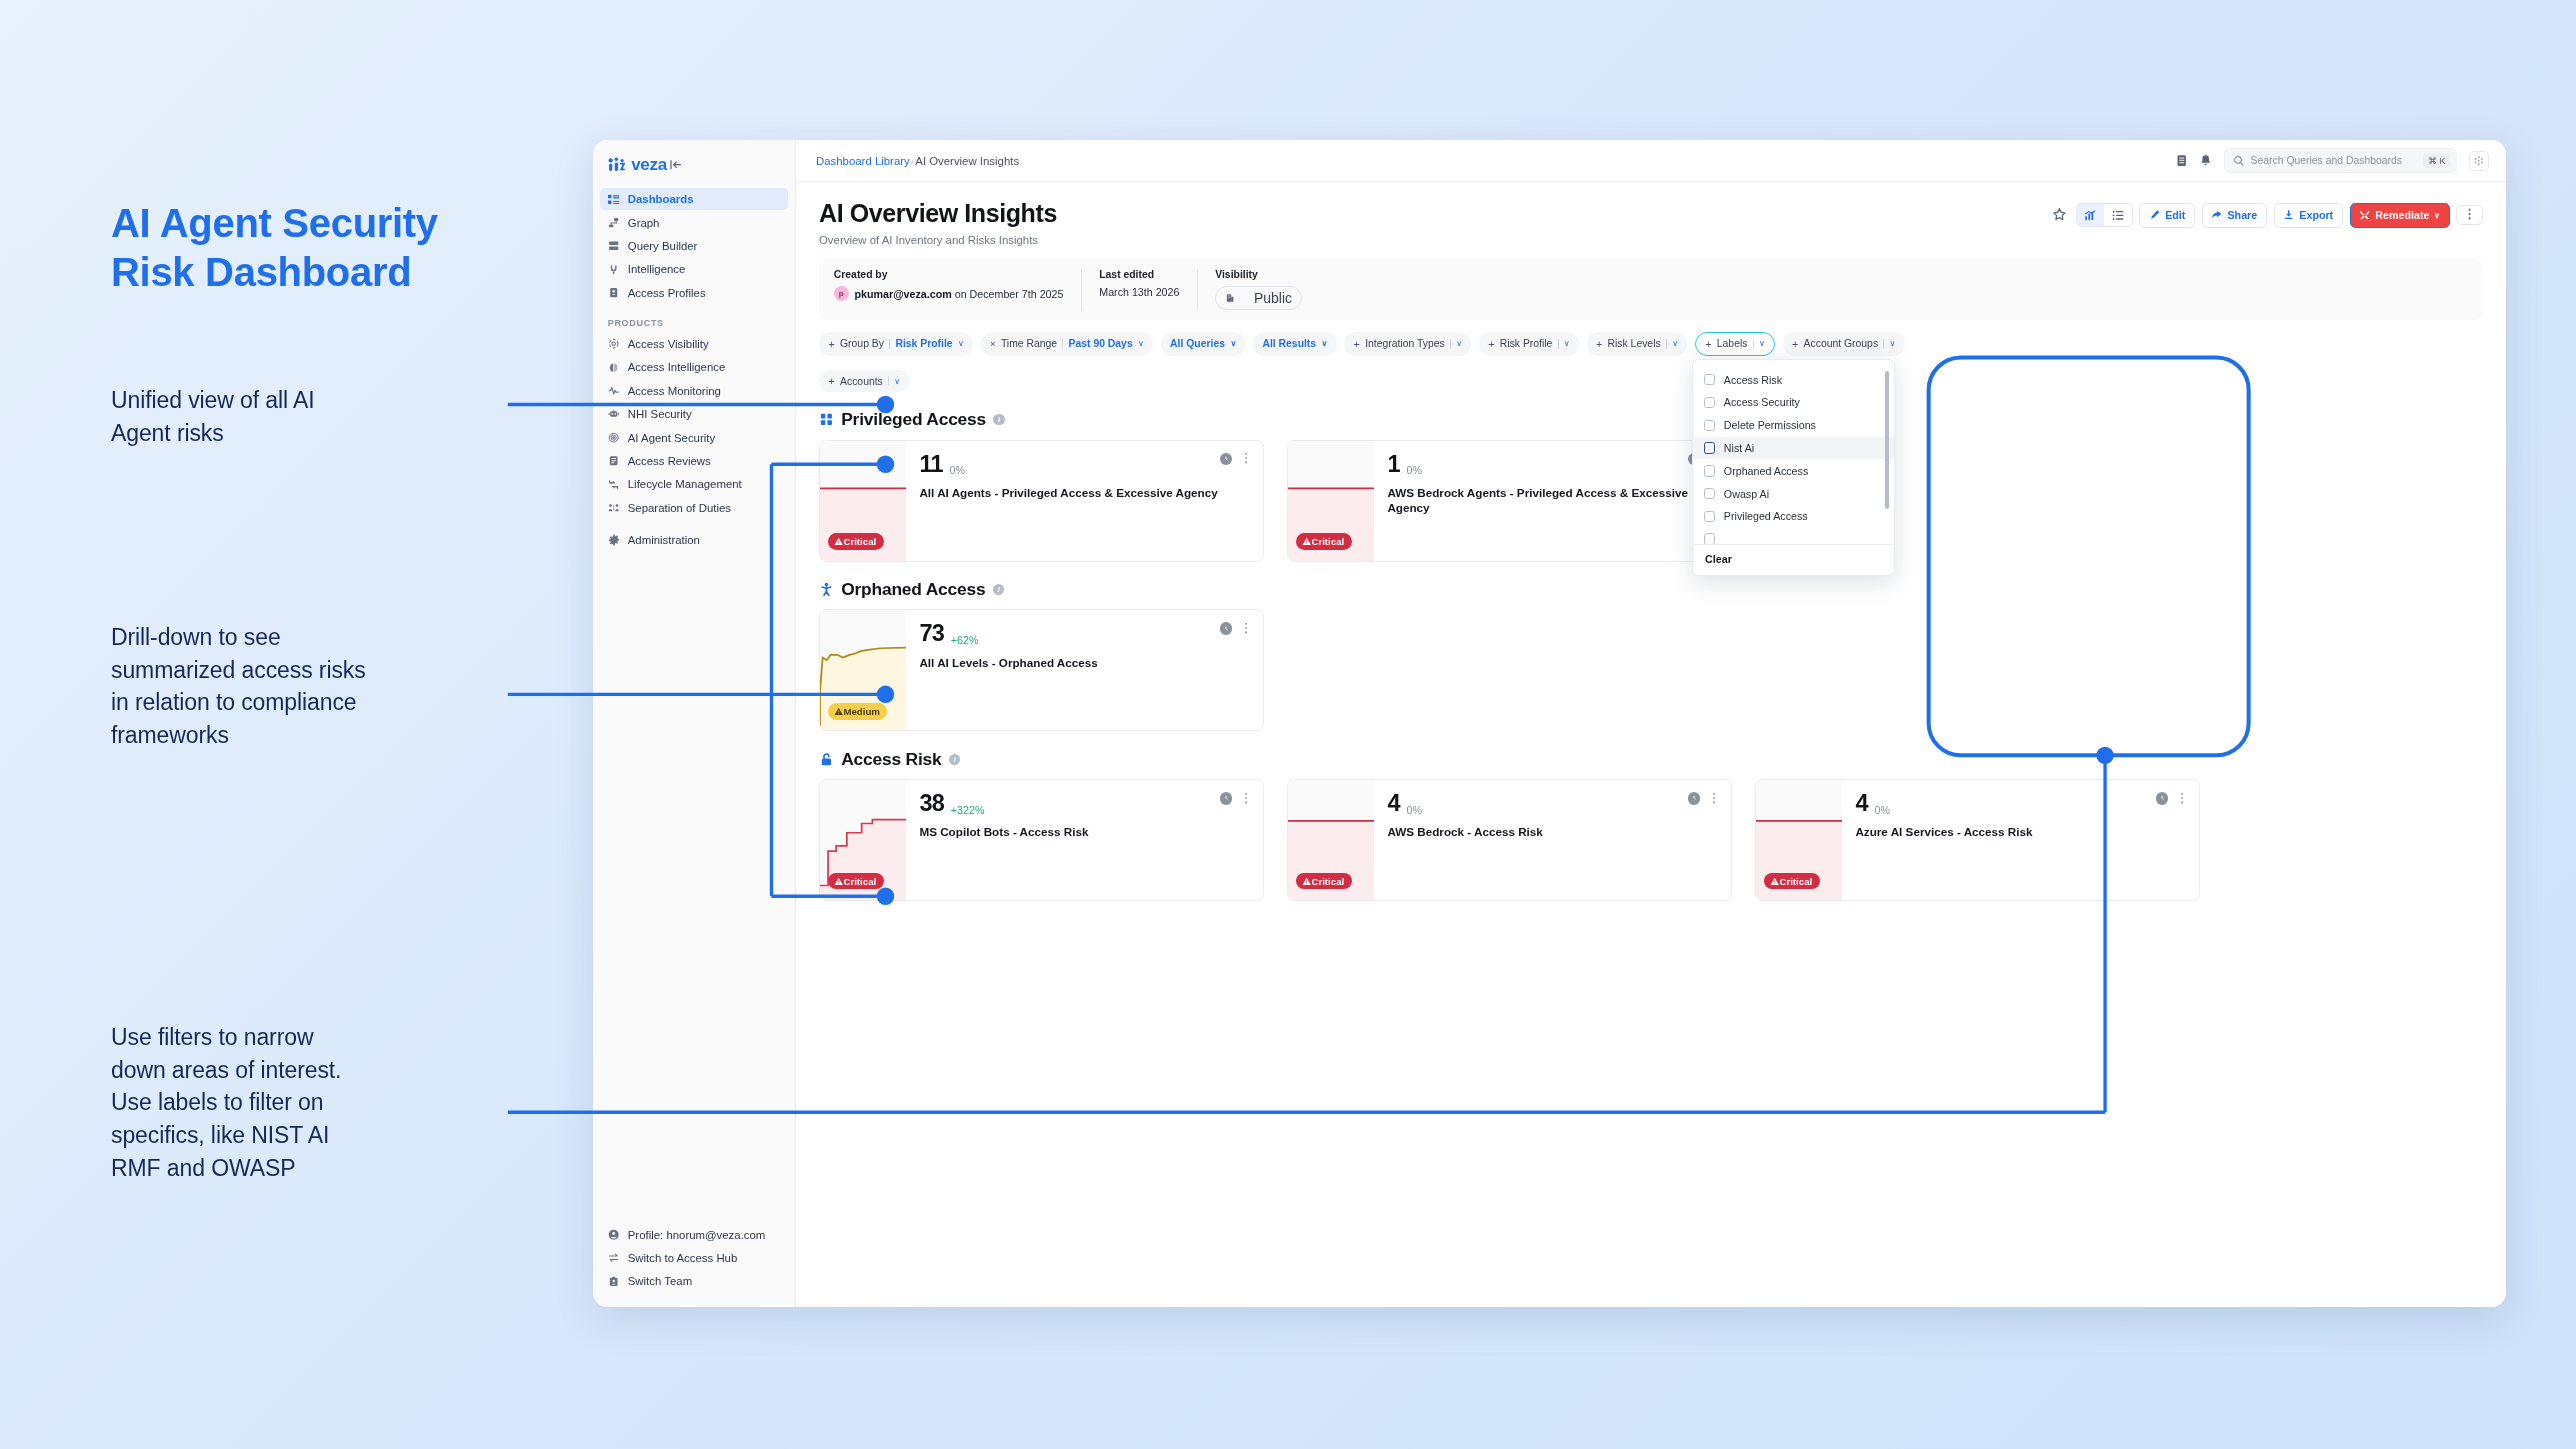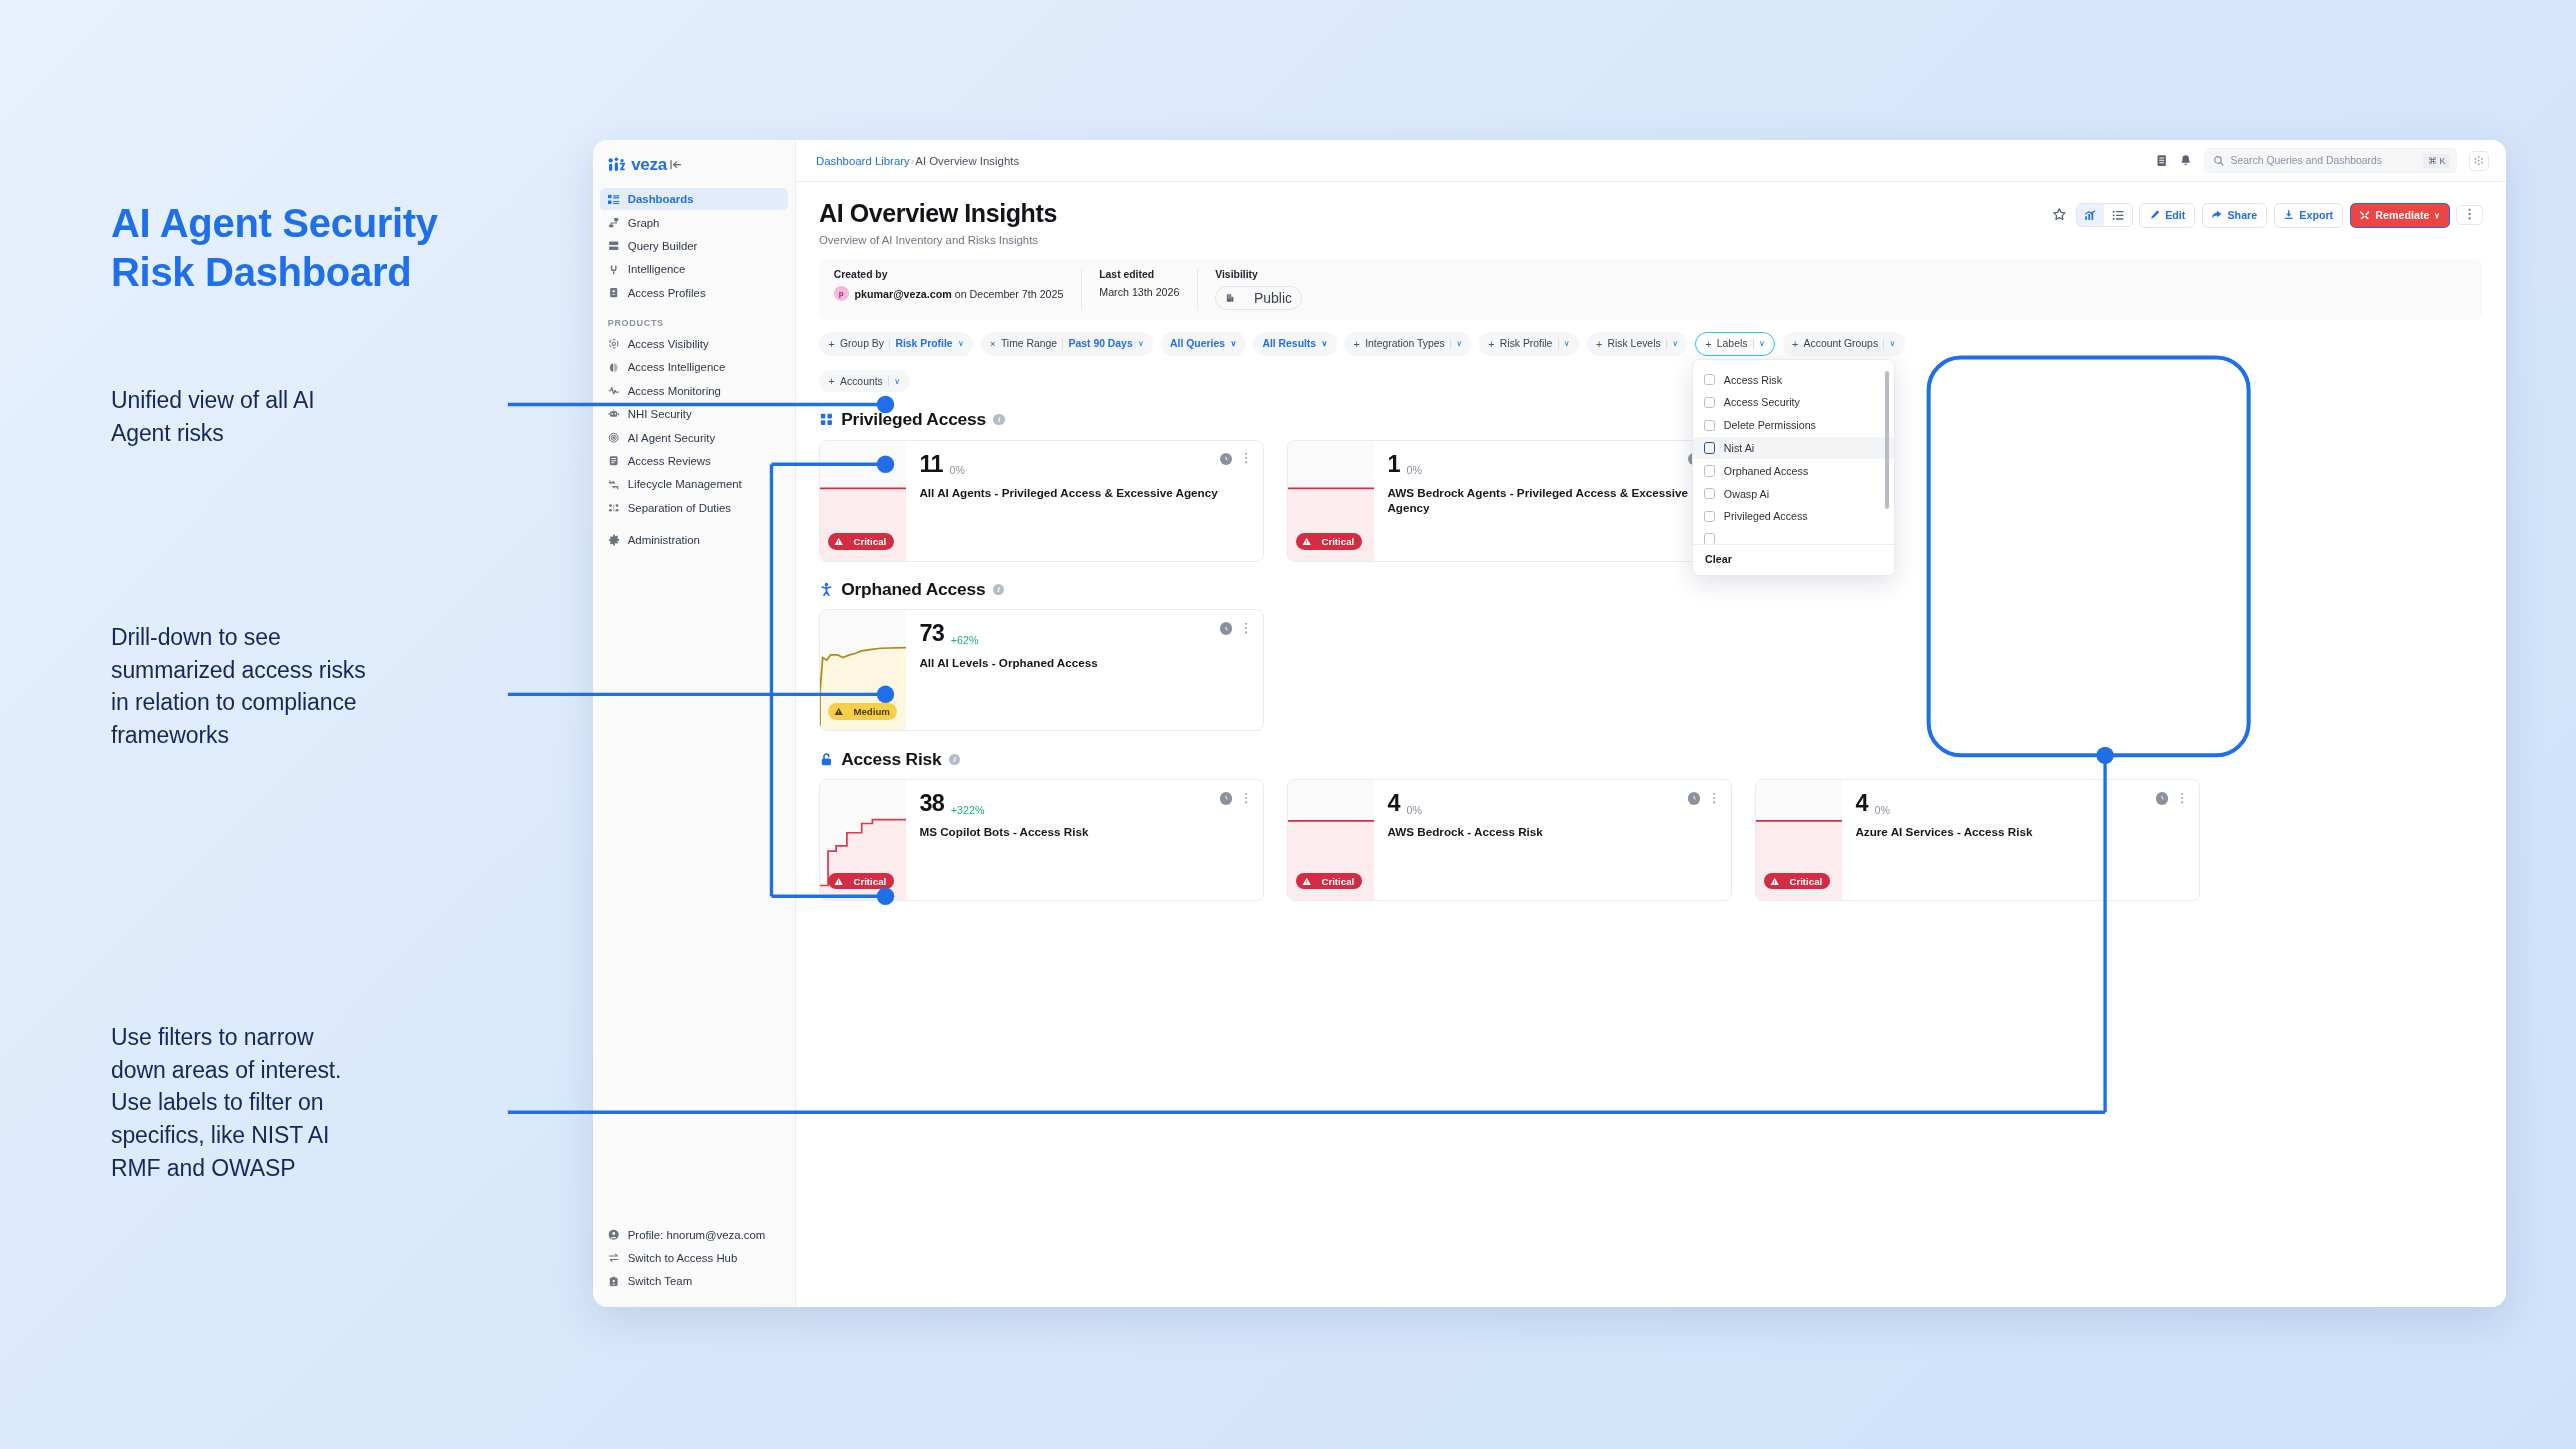--- a/index.html
+++ b/index.html
@@ -79,21 +79,21 @@
   }
   .crumbs { display: flex; align-items: center; gap: 1px; font-size: 11.4px; }
   .crumb-link { color: #1f6feb; }
   .crumb-sep { color: #b6bcc6; font-size: 10.7px; }
   .crumb-cur { color: #4a5160; }
   .topbar-right { display: flex; align-items: center; gap: 11.4px; }
   .icon-btn { color: #5a6472; display: flex; align-items: center; justify-content: center; }
   .searchbox {
     display: flex; align-items: center; gap: 6px;
     background: #f5f6f8; border-radius: 5.4px; padding: 4.7px 6px 4.7px 8px;
-    width: 253px; border: 0.7px solid #f0f1f3;
+    width: 233px; border: 0.7px solid #f0f1f3;
   }
   .searchbox input {
     border: 0; background: transparent; outline: none; flex: 1; min-width: 0;
     font-family: inherit; font-size: 10.4px; color: #3b4250;
   }
   .searchbox input::placeholder { color: #8b929e; }
   .kbd {
     background: #eceef1; border-radius: 3.4px; padding: 2px 4.7px;
     font-size: 9px; color: #5f6775; white-space: nowrap;
   }
@@ -188,21 +188,21 @@
   }
   .cards { display: flex; gap: 23px; margin-top: 9.4px; }
   .card {
     width: 445px; height: 122px; border: 0.7px solid #e9ebee; border-radius: 7.4px;
     background: #fff; display: flex; overflow: hidden; position: relative;
   }
   .spark { width: 86px; flex: 0 0 86px; position: relative; background: #fafafa; }
   .spark svg { position: absolute; inset: 0; width: 100%; height: 100%; }
   .sev {
     position: absolute; left: 8px; bottom: 10.7px; z-index: 3;
-    display: inline-flex; align-items: center; gap: 10px;
+    display: inline-flex; align-items: center; gap: 0;
     border-radius: 670px; padding: 2.7px 7.4px 2.7px 6px;
     font-size: 9.7px; font-weight: 600; color: #fff; white-space: nowrap;
   }
   .sev.critical { background: #d32d43; }
   .sev.medium { background: #f6cf4a; color: #4e3c05; }
   .card-body { flex: 1; padding: 12px 10.7px 0 13.4px; min-width: 0; position: relative; }
   .card-top { display: flex; align-items: flex-start; justify-content: space-between; }
   .kpi { display: flex; align-items: flex-end; gap: 6.7px; }
   .kpi-num { font-size: 23.5px; font-weight: 700; color: #121418; letter-spacing: -0.7px; line-height: 1; }
   .kpi-delta { font-size: 10.7px; color: #8b929e; }

